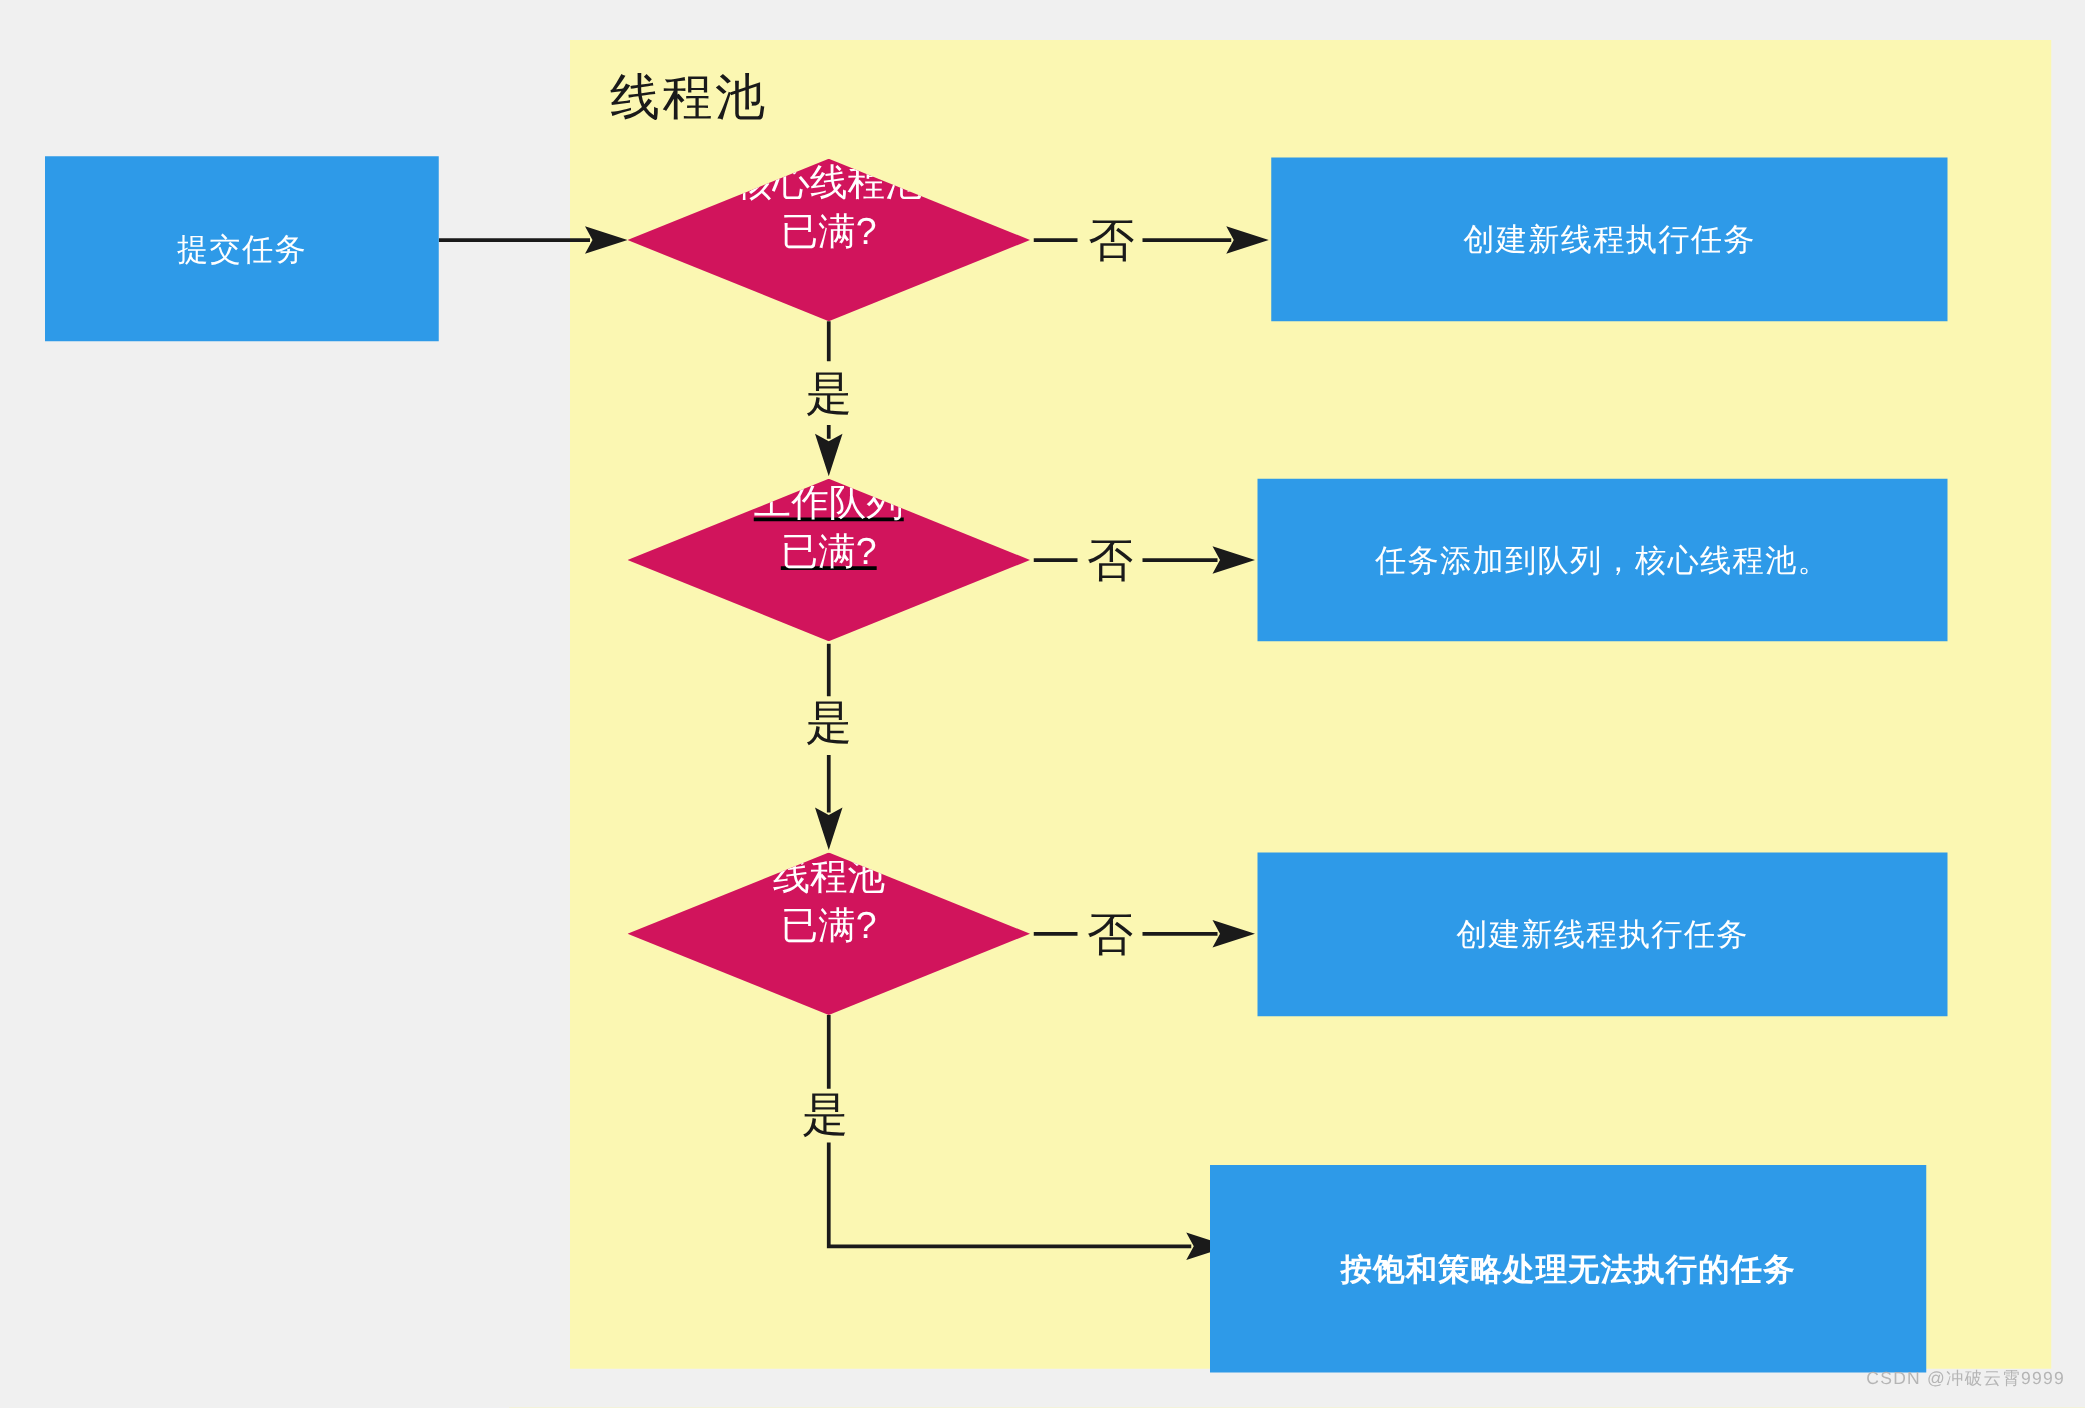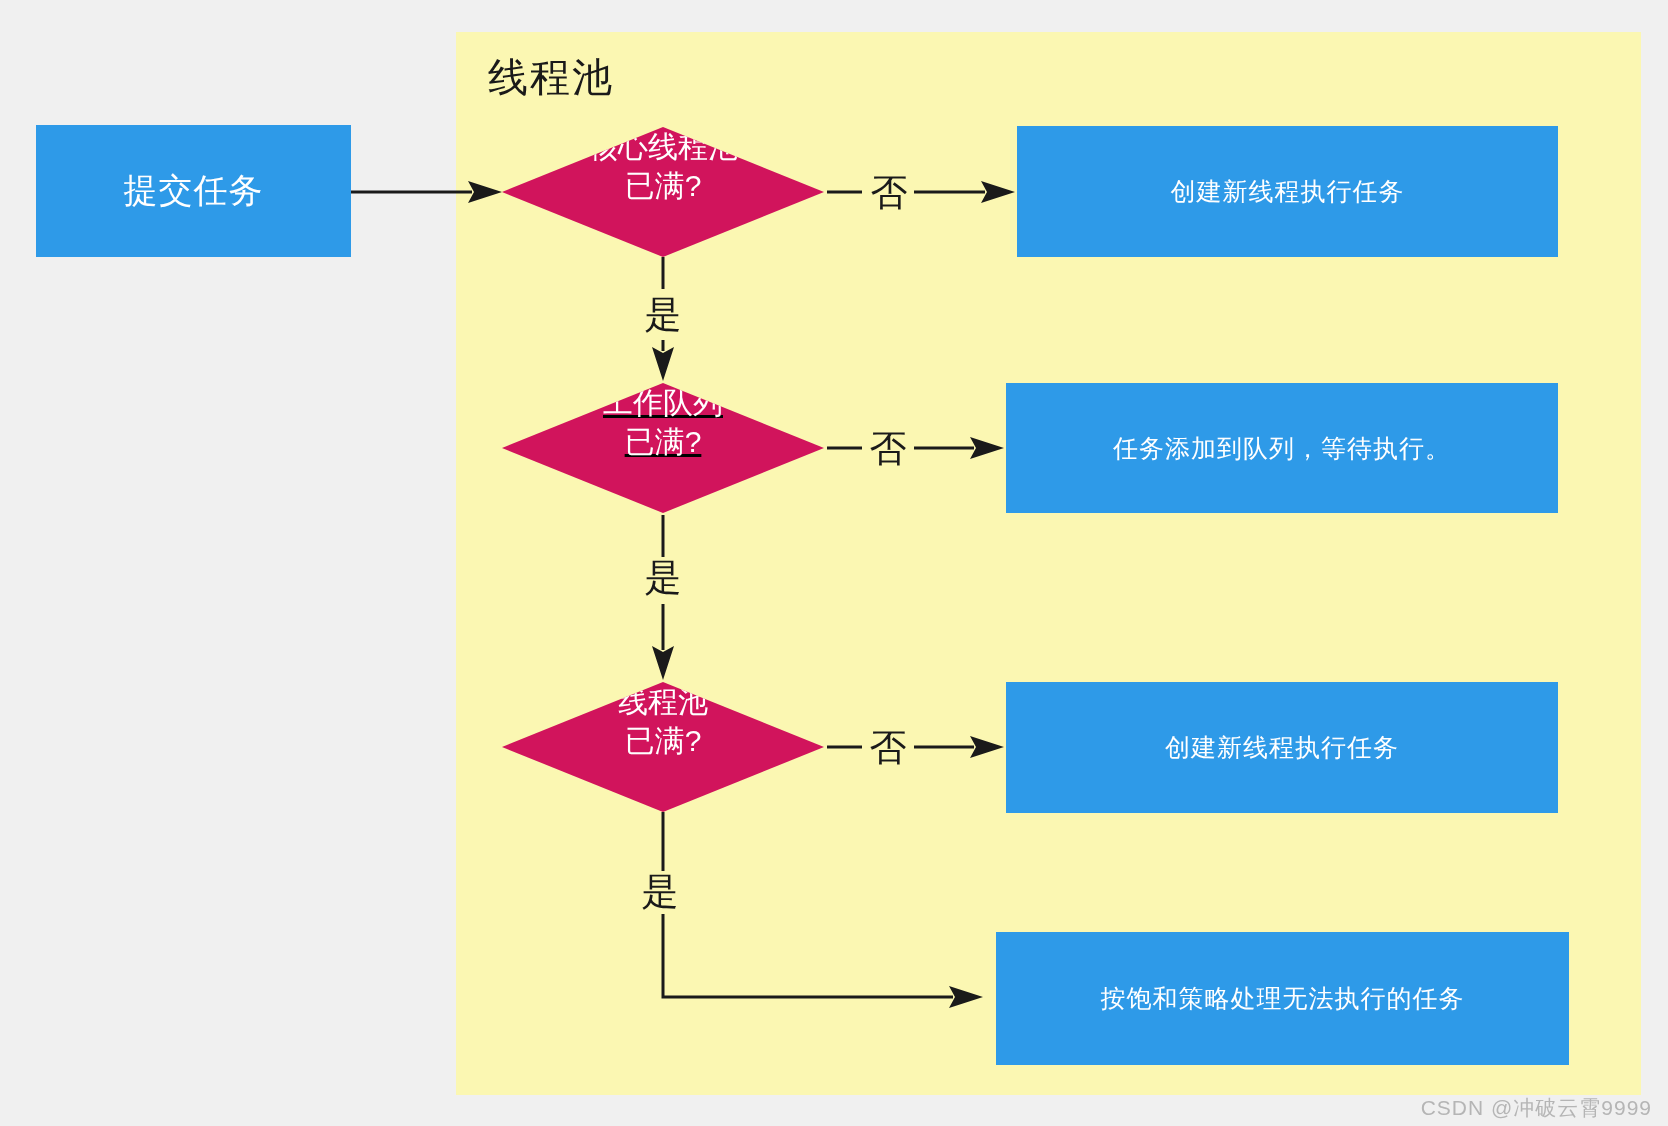--- a/index.html
+++ b/index.html
@@ -39,25 +39,25 @@
     position:absolute;
     background:var(--process-box);
     color:#ffffff;
     display:flex;
     align-items:center;
     justify-content:center;
     text-align:center;
     font-size:25px;
     letter-spacing:1px;
   }
-  .box.start{ left:36px; top:125px; width:315px; height:132px; font-size:34px; }
+  .box.start{ left:36px; top:125px; width:315px; height:148px; font-size:25px; }
   .box.r1{ left:1017px; top:126px; width:541px; height:131px; }
   .box.r2{ left:1006px; top:383px; width:552px; height:130px; }
   .box.r3{ left:1006px; top:682px; width:552px; height:131px; }
-  .box.r4{ left:996px;  top:932px; width:573px; height:133px; }
+  .box.r4{ left:968px;  top:932px; width:573px; height:166px;font-weight:bold; }
   .diamond{
     position:absolute;
     left:502px;
     width:322px; height:130px;
     background:var(--decision-diamond);
     clip-path:polygon(50% 0%,100% 50%,50% 100%,0% 50%);
     display:flex;
     align-items:flex-start;
     justify-content:center;
   }
@@ -85,21 +85,21 @@
   .connectors polygon{ fill:var(--connector); stroke:none; }
   .edge-label{
     position:absolute;
     transform:translate(-50%,-50%);
     font-size:37px;
     color:var(--connector);
   }
   .watermark{
     position:absolute;
     right:16px; top:1094px;
-    font-size:21px;
+    font-size:14px;
     color:var(--watermark-text);
     letter-spacing:1px;
   }
 </style>
 </head>
 <body>
 
 <div class="canvas">
 
   <div class="panel"></div>
@@ -163,21 +163,21 @@
   </div>
   <div class="diamond d3">
     <span class="diamond-label">线程池
 已满?</span>
   </div>
 
   <div class="box r1">
     <span>创建新线程执行任务</span>
   </div>
   <div class="box r2">
-    <span>任务添加到队列，等待执行。</span>
+    <span>任务添加到队列，核心线程池。</span>
   </div>
   <div class="box r3">
     <span>创建新线程执行任务</span>
   </div>
   <div class="box r4">
     <span>按饱和策略处理无法执行的任务</span>
   </div>
 
   <div class="edge-label" style="left:889px; top:193px;">否</div>
   <div class="edge-label" style="left:663px; top:315px;">是</div>

